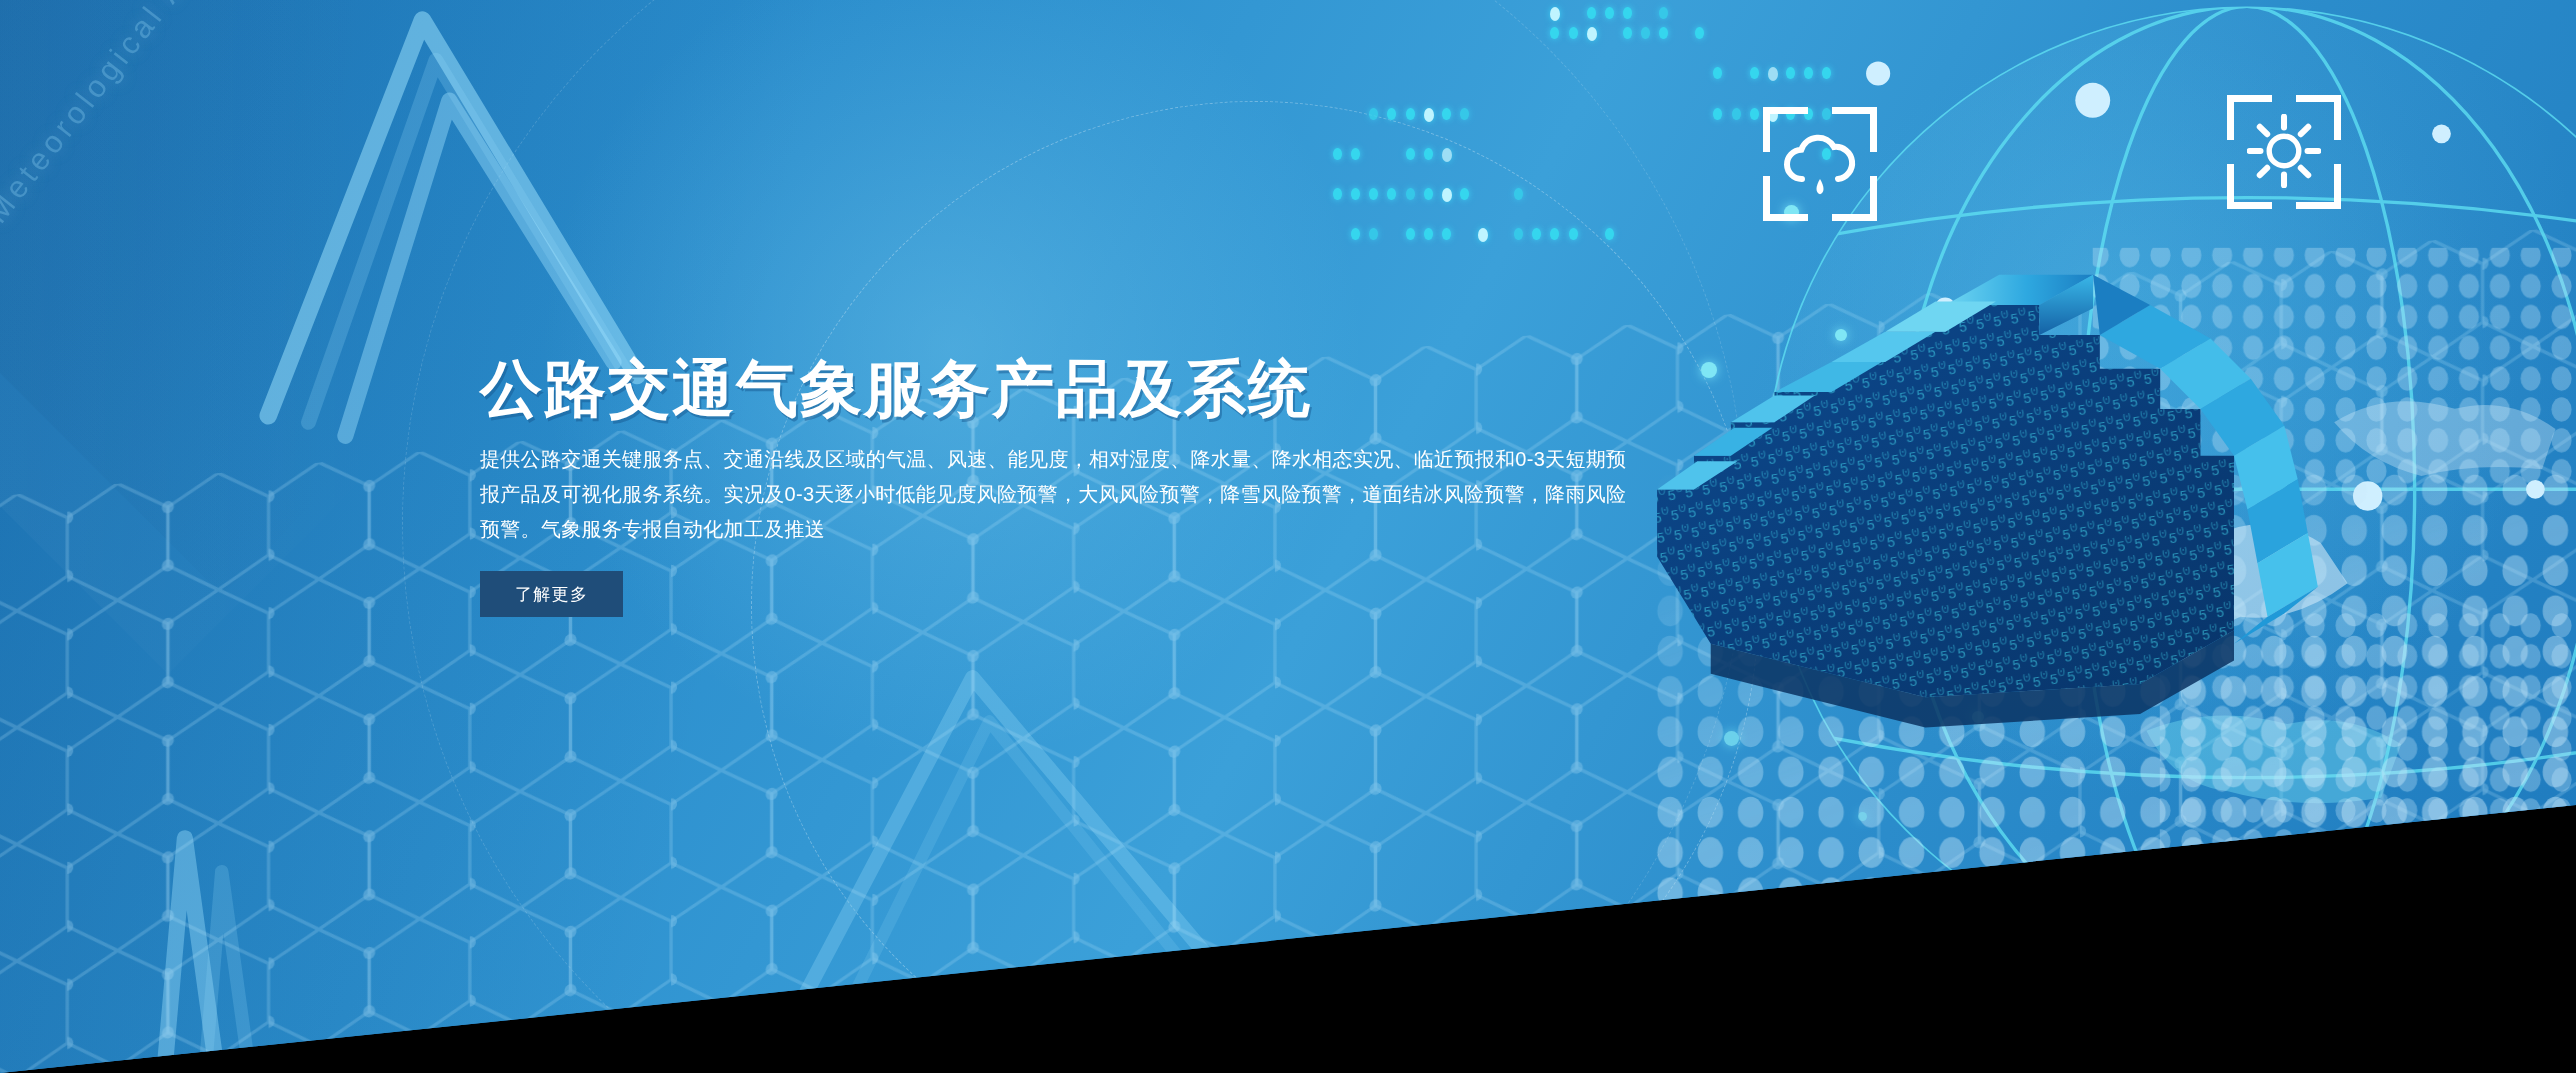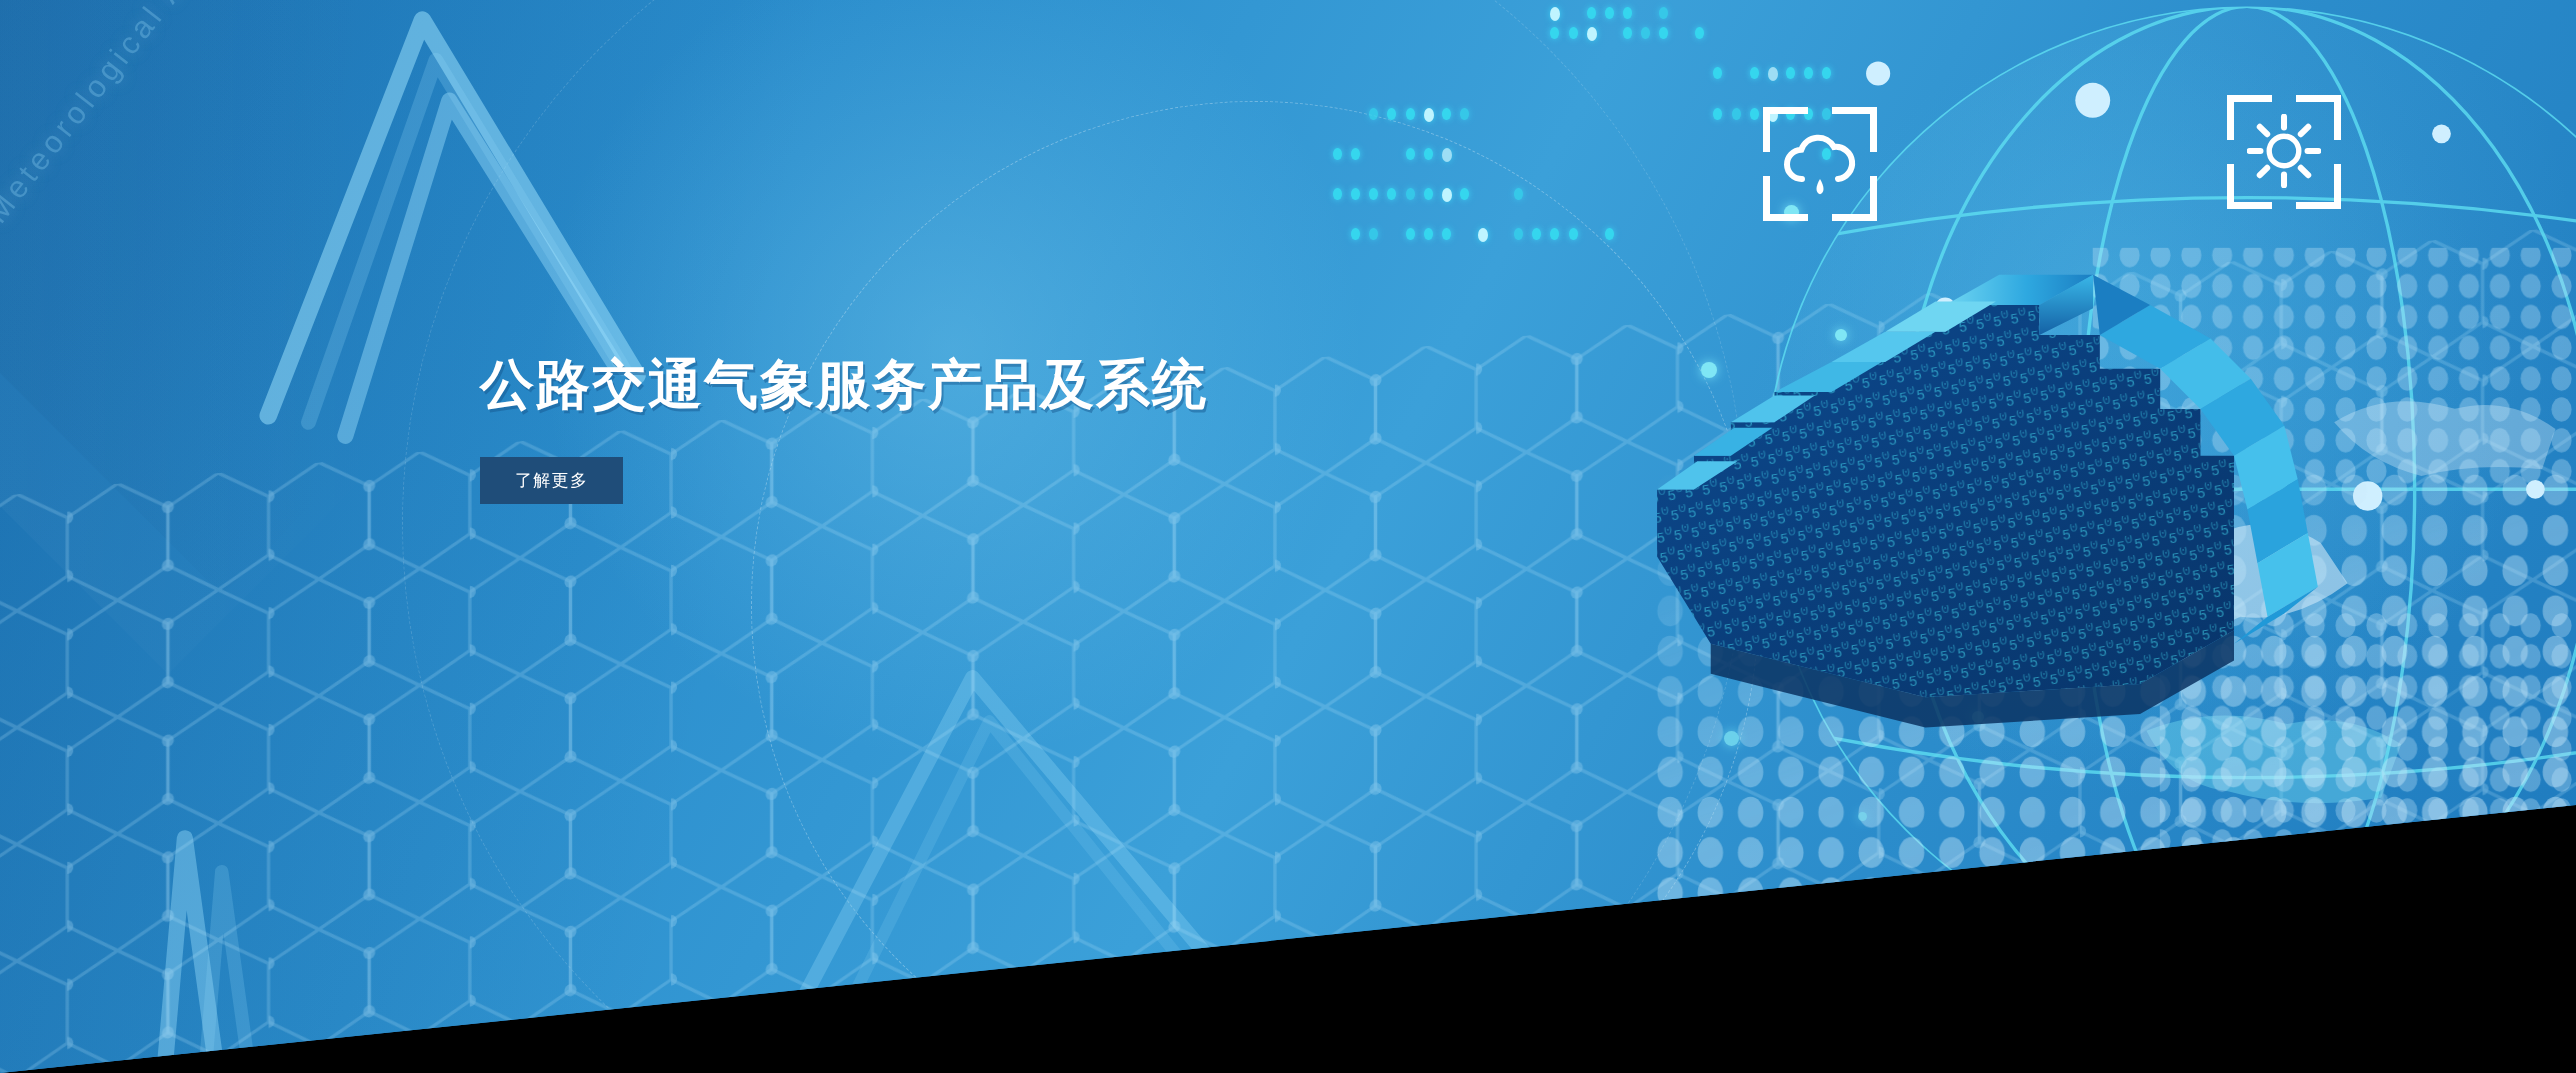--- a/index.html
+++ b/index.html
@@ -76,21 +76,21 @@
   .iconframe .glyph{position:absolute;left:50%;top:50%;transform:translate(-50%,-50%);}
   #rain-frame{left:1763px;top:107px;}
   #sun-frame{left:2227px;top:95px;}
 
   
   #datacloud{position:absolute;left:1630px;top:268px;width:725px;height:483px;}
 
   
   #copy{position:absolute;left:480px;top:356px;width:1342px;}
   #page-title{
-    font-size:54px;line-height:1.06;font-weight:700;color:#ffffff;
+    font-size:62px;line-height:1.06;font-weight:700;color:#ffffff;
     letter-spacing:2px;margin:0 0 20px 0;
     text-shadow:2px 2.7px 0 rgba(20,85,140,.45);
     font-family:"Liberation Sans","DejaVu Sans",sans-serif;
   }
   #desc{font-size:20px;line-height:1.75;color:#ffffff;letter-spacing:0.3px;margin:0;max-width:1161px;font-weight:400;}
   #cta{
     display:inline-block;margin-top:24px;background:#1f4d79;color:#fff;
     font-size:17px;line-height:1;padding:14.8px 35px;border:0;cursor:pointer;
     letter-spacing:1.3px;font-family:"Liberation Sans","DejaVu Sans",sans-serif;
   }
@@ -369,18 +369,19 @@
             <line x1="80" y1="80" x2="91" y2="91"></line>
             <line x1="91" y1="19" x2="80" y2="30"></line>
             <line x1="30" y1="80" x2="19" y2="91"></line>
           </g>
         </svg>
       </span>
     </div>
 
     <div id="copy">
       <h1 id="page-title">公路交通气象服务产品及系统</h1>
+      <p id="desc">提供公路交通关键服务点、交通沿线及区域的气温、风速、能见度，相对湿度、降水量、降水相态实况、临近预报和0-3天短期预报产品及可视化服务系统。实况及0-3天逐小时低能见度风险预警，大风风险预警，降雪风险预警，道面结冰风险预警，降雨风险预警。气象服务专报自动化加工及推送</p>
       <button id="cta">了解更多</button>
     </div>
 
   </div>
 </div>
 
 
 </body></html>

